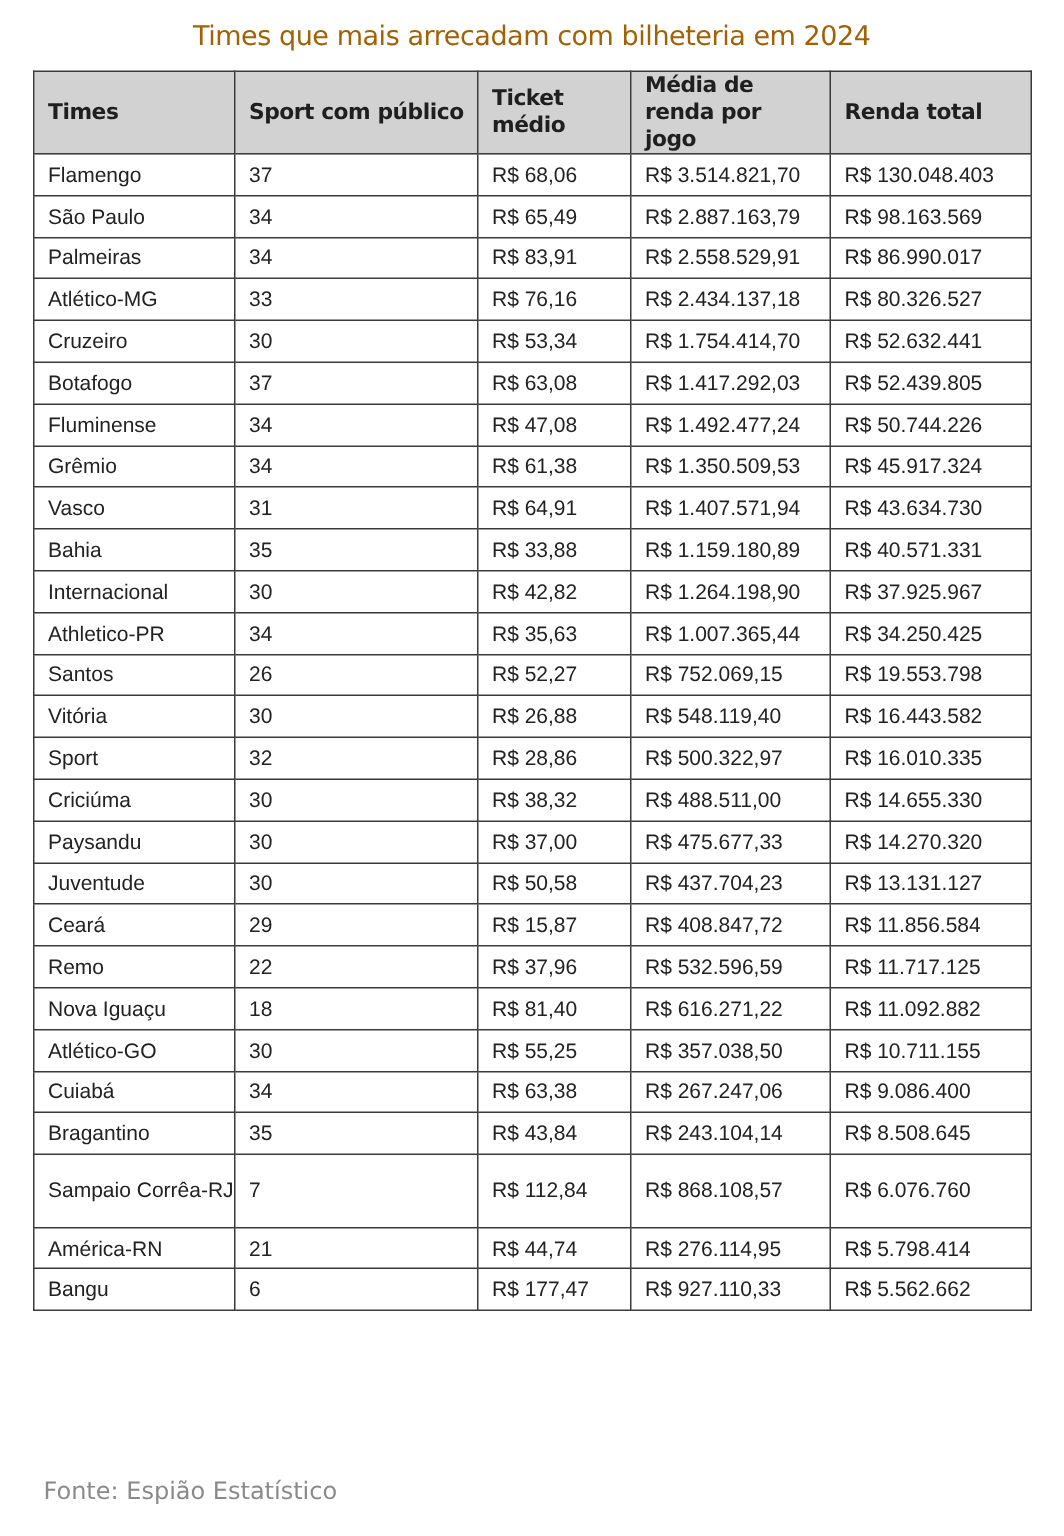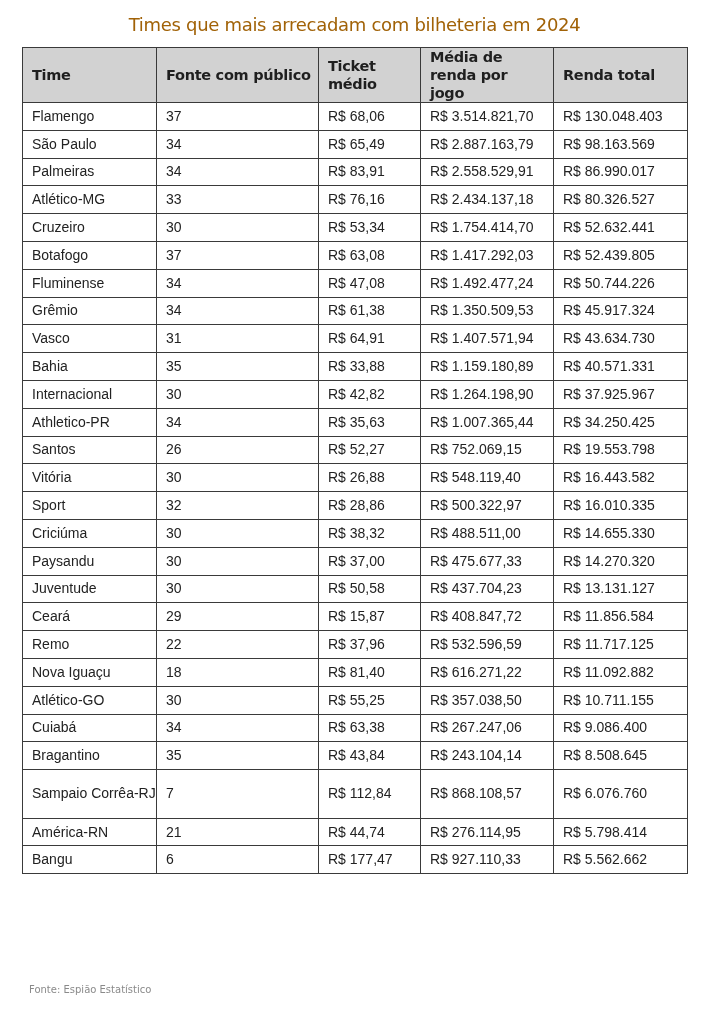--- a/index.html
+++ b/index.html
@@ -25,40 +25,40 @@
   th {
     background: #d2d2d2; height: 51px; font-family: "DejaVu Sans", sans-serif;
     font-weight: bold; font-size: 14.5px; line-height: 18px; color: #1f1f1f;
     letter-spacing: -0.3px;
   }
   td { height: 26.8px; font-size: 14px; line-height: 17px; color: #222; white-space: nowrap; }
   tr.tall td { height: 47.5px; white-space: normal; margin-left: 44px; }
   td.name { white-space: normal; }
   .footer {
     position: absolute; left: 29px; top: 984px;
-    font-family: "DejaVu Sans", sans-serif; font-size: 10px; color: #8a8a8a;
+    font-family: "DejaVu Sans", sans-serif; font-size: 16px; color: #8a8a8a;
   }
 </style>
 </head>
 <body>
 
 <div class="title">Times que mais arrecadam com bilheteria em 2024</div>
 
 <table>
   <colgroup>
       <col class="c1">
       <col class="c2">
       <col class="c3">
       <col class="c4">
       <col class="c5">
     </colgroup>
   <thead>
     <tr>
-      <th>Time</th>
-      <th>Fonte com público</th>
+      <th>Times</th>
+      <th>Sport com público</th>
       <th style="padding-right: 30px;">Ticket médio</th>
       <th style="padding-right: 20px;">Média de renda por jogo</th>
       <th>Renda total</th>
     </tr>
   </thead>
   <tbody id="tbody">
       <tr>
         <td class="name">Flamengo</td>
         <td>37</td>
         <td>R$ 68,06</td>

